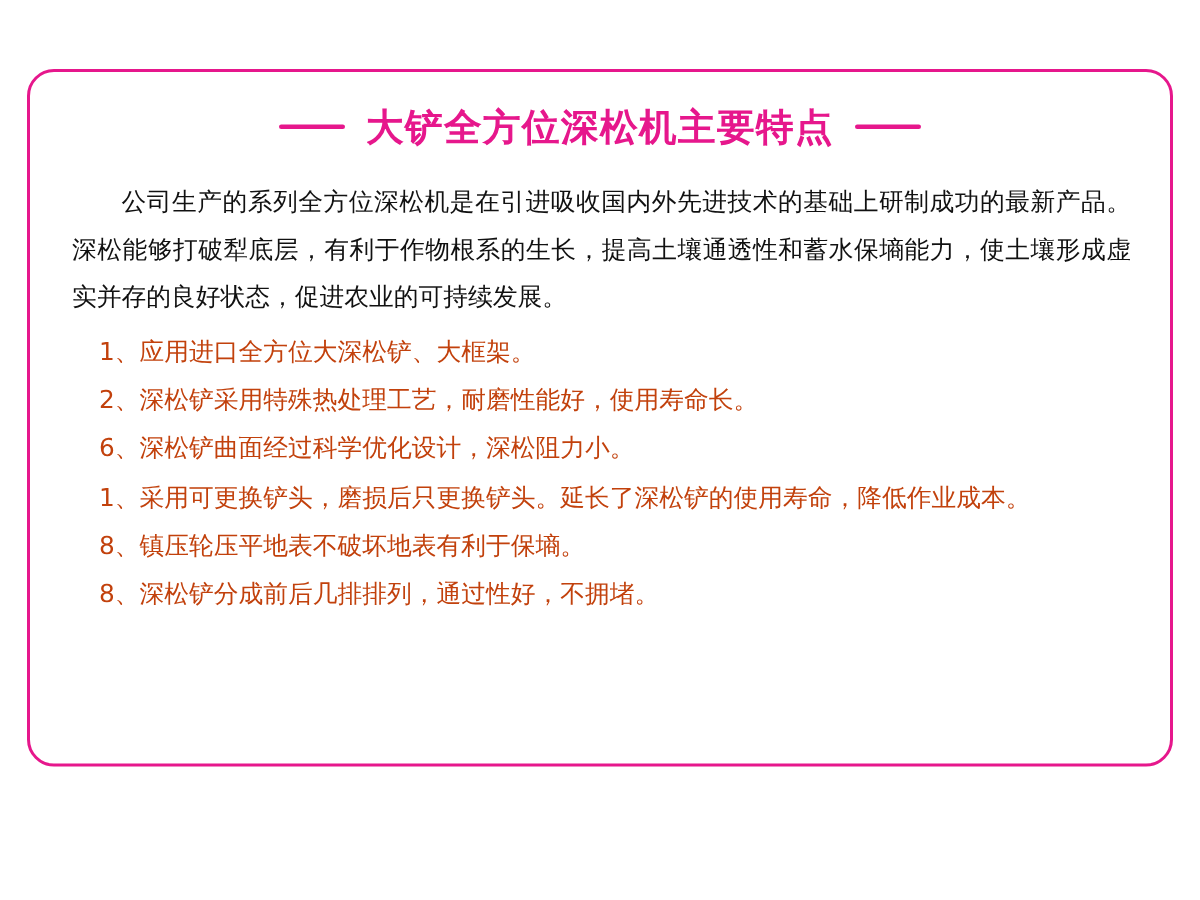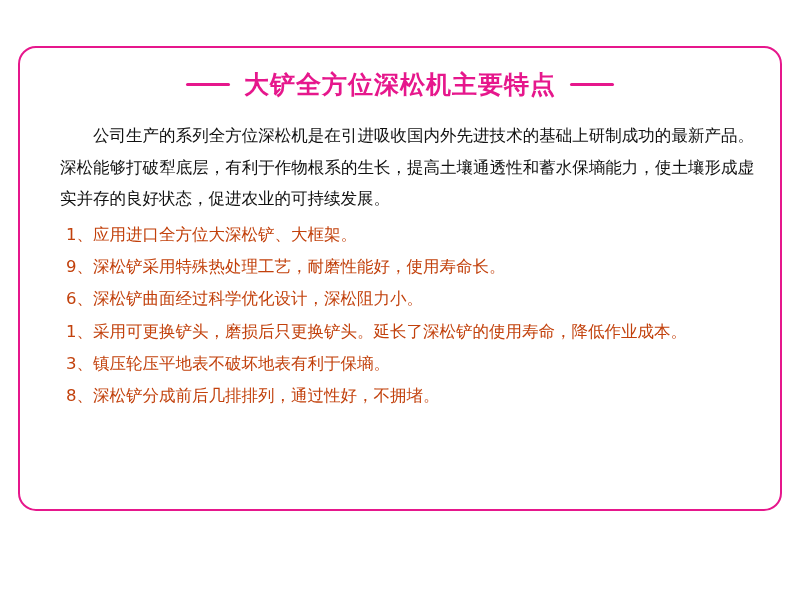--- a/index.html
+++ b/index.html
@@ -60,22 +60,22 @@
     left: 28px;
     right: 26px;
     top: 72px;
   }
   .para {
     font-size: 16.5px;
     color: #111111;
     line-height: 1.92;
     text-align: justify;
     text-indent: 2em;
-    margin: 0 0 2px 12px;
-    font-family: Liberation Sans, sans-serif;
+    margin: 0 0 2px 0;
+    font-family: Liberation Mono, monospace;
   }
   .list {
     margin: 4px 0 0 0;
     padding: 0;
     list-style: none;
   }
   .list li {
     font-size: 16.5px;
     color: #c2410c;
     line-height: 1.95;
@@ -94,22 +94,22 @@
       <span class="title-rule"></span>
       <span class="title-text">大铲全方位深松机主要特点</span>
       <span class="title-rule"></span>
     </div>
 
     <div class="body-wrap">
       <p class="para">公司生产的系列全方位深松机是在引进吸收国内外先进技术的基础上研制成功的最新产品。深松能够打破犁底层，有利于作物根系的生长，提高土壤通透性和蓄水保墒能力，使土壤形成虚实并存的良好状态，促进农业的可持续发展。</p>
 
       <ul class="list">
         <li>1、应用进口全方位大深松铲、大框架。</li>
-        <li>9、深松铲采用特殊热处理工艺，耐磨性能好，使用寿命长。</li>
+        <li>2、深松铲采用特殊热处理工艺，耐磨性能好，使用寿命长。</li>
         <li>6、深松铲曲面经过科学优化设计，深松阻力小。</li>
         <li>1、采用可更换铲头，磨损后只更换铲头。延长了深松铲的使用寿命，降低作业成本。</li>
-        <li>3、镇压轮压平地表不破坏地表有利于保墒。</li>
+        <li>8、镇压轮压平地表不破坏地表有利于保墒。</li>
         <li>8、深松铲分成前后几排排列，通过性好，不拥堵。</li>
       </ul>
     </div>
 
   </div>
 </div>
 
 </body></html>

